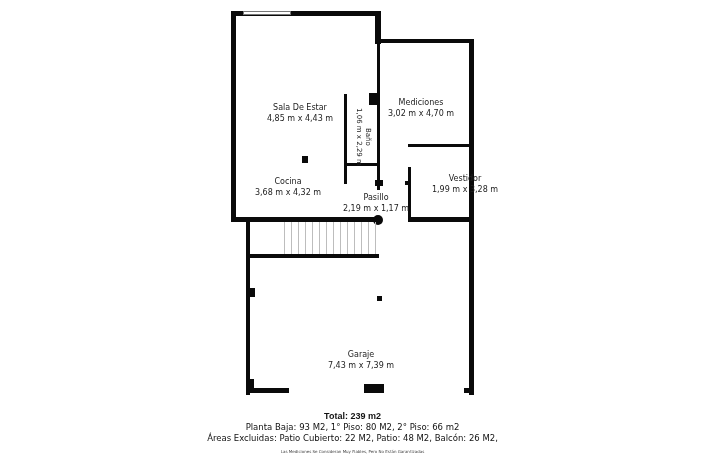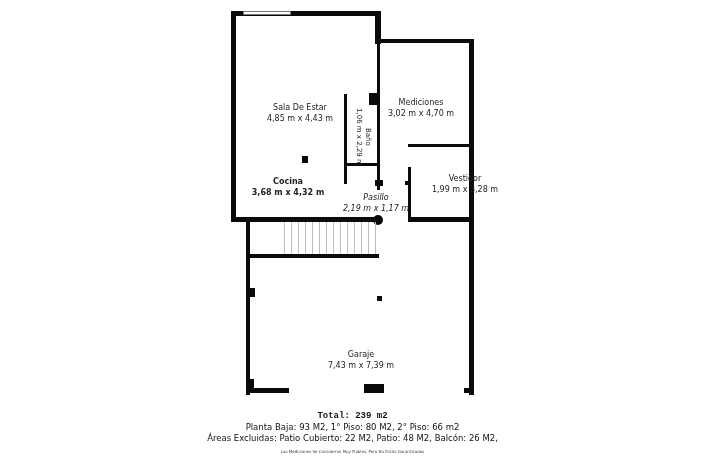--- a/index.html
+++ b/index.html
@@ -10,21 +10,21 @@
   .window { position:absolute; background:#fff; border:1px solid #777; box-sizing:border-box; }
   .label { position:absolute; font-size:8px; line-height:11px; text-align:center; color:#222; white-space:nowrap; transform:translateX(-50%); }
   .label span { display:block; }
   .vlabel { position:absolute; font-size:7px; line-height:9px; color:#222; white-space:nowrap; transform:rotate(90deg); transform-origin:left top; text-align:center; }
   .vlabel span { display:block; }
   .stairs { position:absolute; left:249px; top:222px; width:130px; height:32px; }
   .tread { position:absolute; top:0; bottom:0; width:1px; background:#bdbdbd; }
   .dot { position:absolute; background:#0a0a0a; }
   .circle { position:absolute; background:#0a0a0a; border-radius:50%; }
   .footer { position:absolute; left:0; top:410px; width:705px; text-align:center; }
-  .total { font-family:Liberation Mono, monospace; font-weight:bold; font-size:9px; line-height:12px; }
+  .total { font-family:Liberation Sans, sans-serif; font-weight:bold; font-size:9px; line-height:12px; }
   .line { font-size:8.5px; line-height:11px; }
   .disclaimer { font-size:4px; line-height:8px; color:#444; margin-top:4px; }
 </style>
 </head>
 <body>
 
 <div class="plan">
 
   <div class="wall" style="left:231px;top:11px;width:150px;height:5px;"></div>
   <div class="window" style="left:243px;top:11px;width:48px;height:4px;"></div>
@@ -83,25 +83,25 @@
     <span>3,02 m x 4,70 m</span>
   </div>
   <div class="vlabel" style="left:372px;top:108px;">
     <span>Baño</span>
     <span>1,06 m x 2,29 m</span>
   </div>
   <div class="label" style="left:441px;top:173px;margin-left:24px;">
     <span>Vestidor</span>
     <span>1,99 m x 3,28 m</span>
   </div>
-  <div class="label" style="left:288px;top:176px;font-weight:bold;">
+  <div class="label" style="left:288px;top:176px;">
     <span>Cocina</span>
     <span>3,68 m x 4,32 m</span>
   </div>
-  <div class="label" style="left:376px;top:192px;font-style:italic;">
+  <div class="label" style="left:376px;top:192px;">
     <span>Pasillo</span>
     <span>2,19 m x 1,17 m</span>
   </div>
   <div class="label" style="left:361px;top:301px;margin-top:48px;">
     <span>Garaje</span>
     <span>7,43 m x 7,39 m</span>
   </div>
 </div>
 
 <div class="footer">

